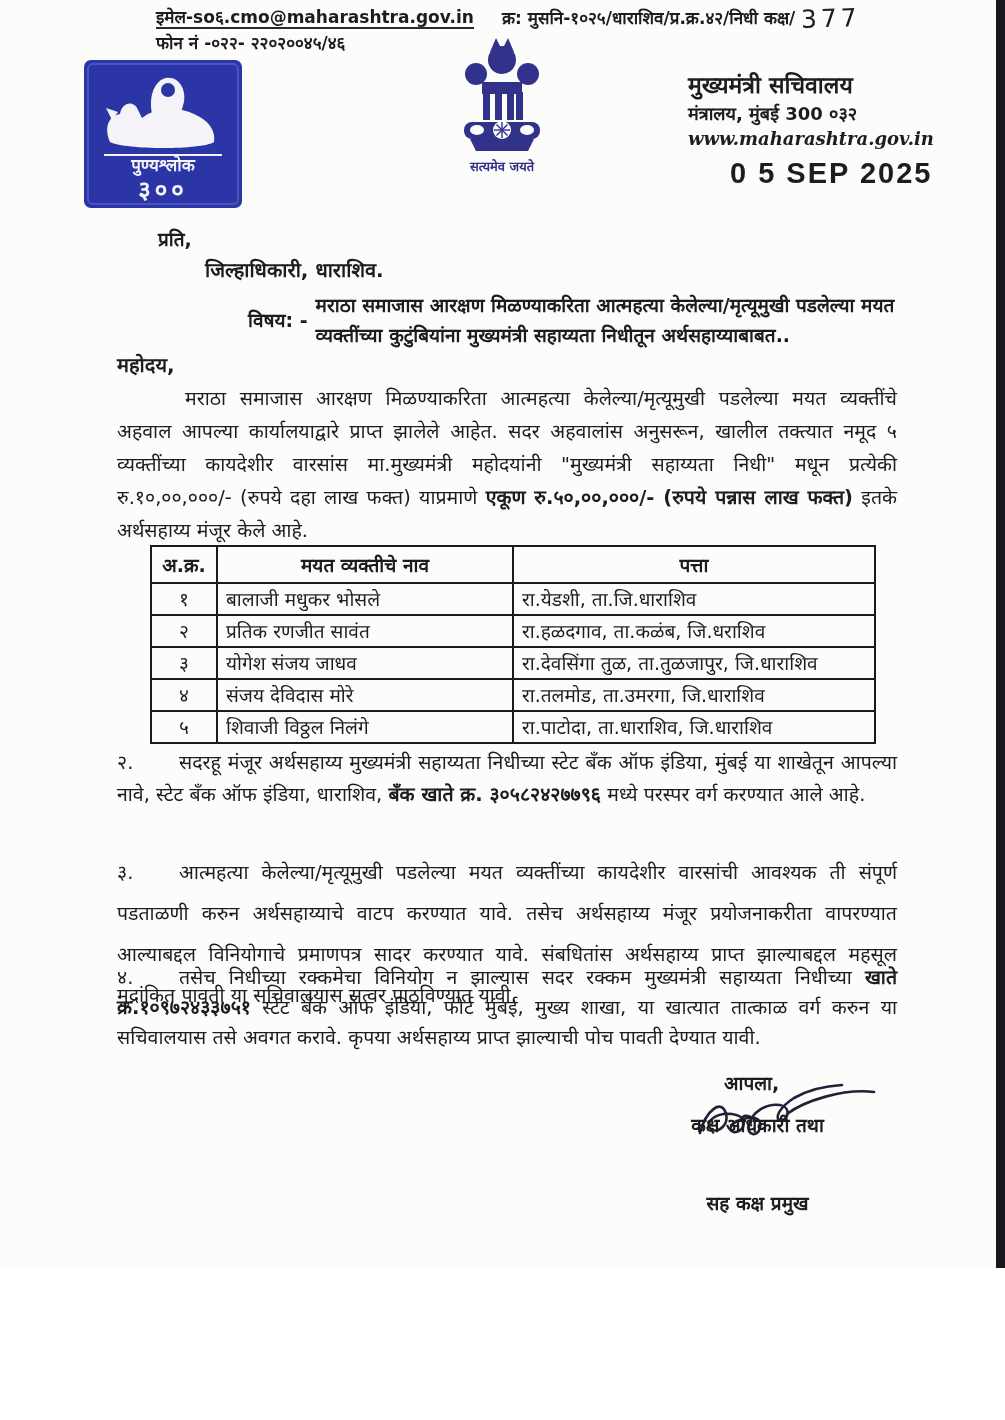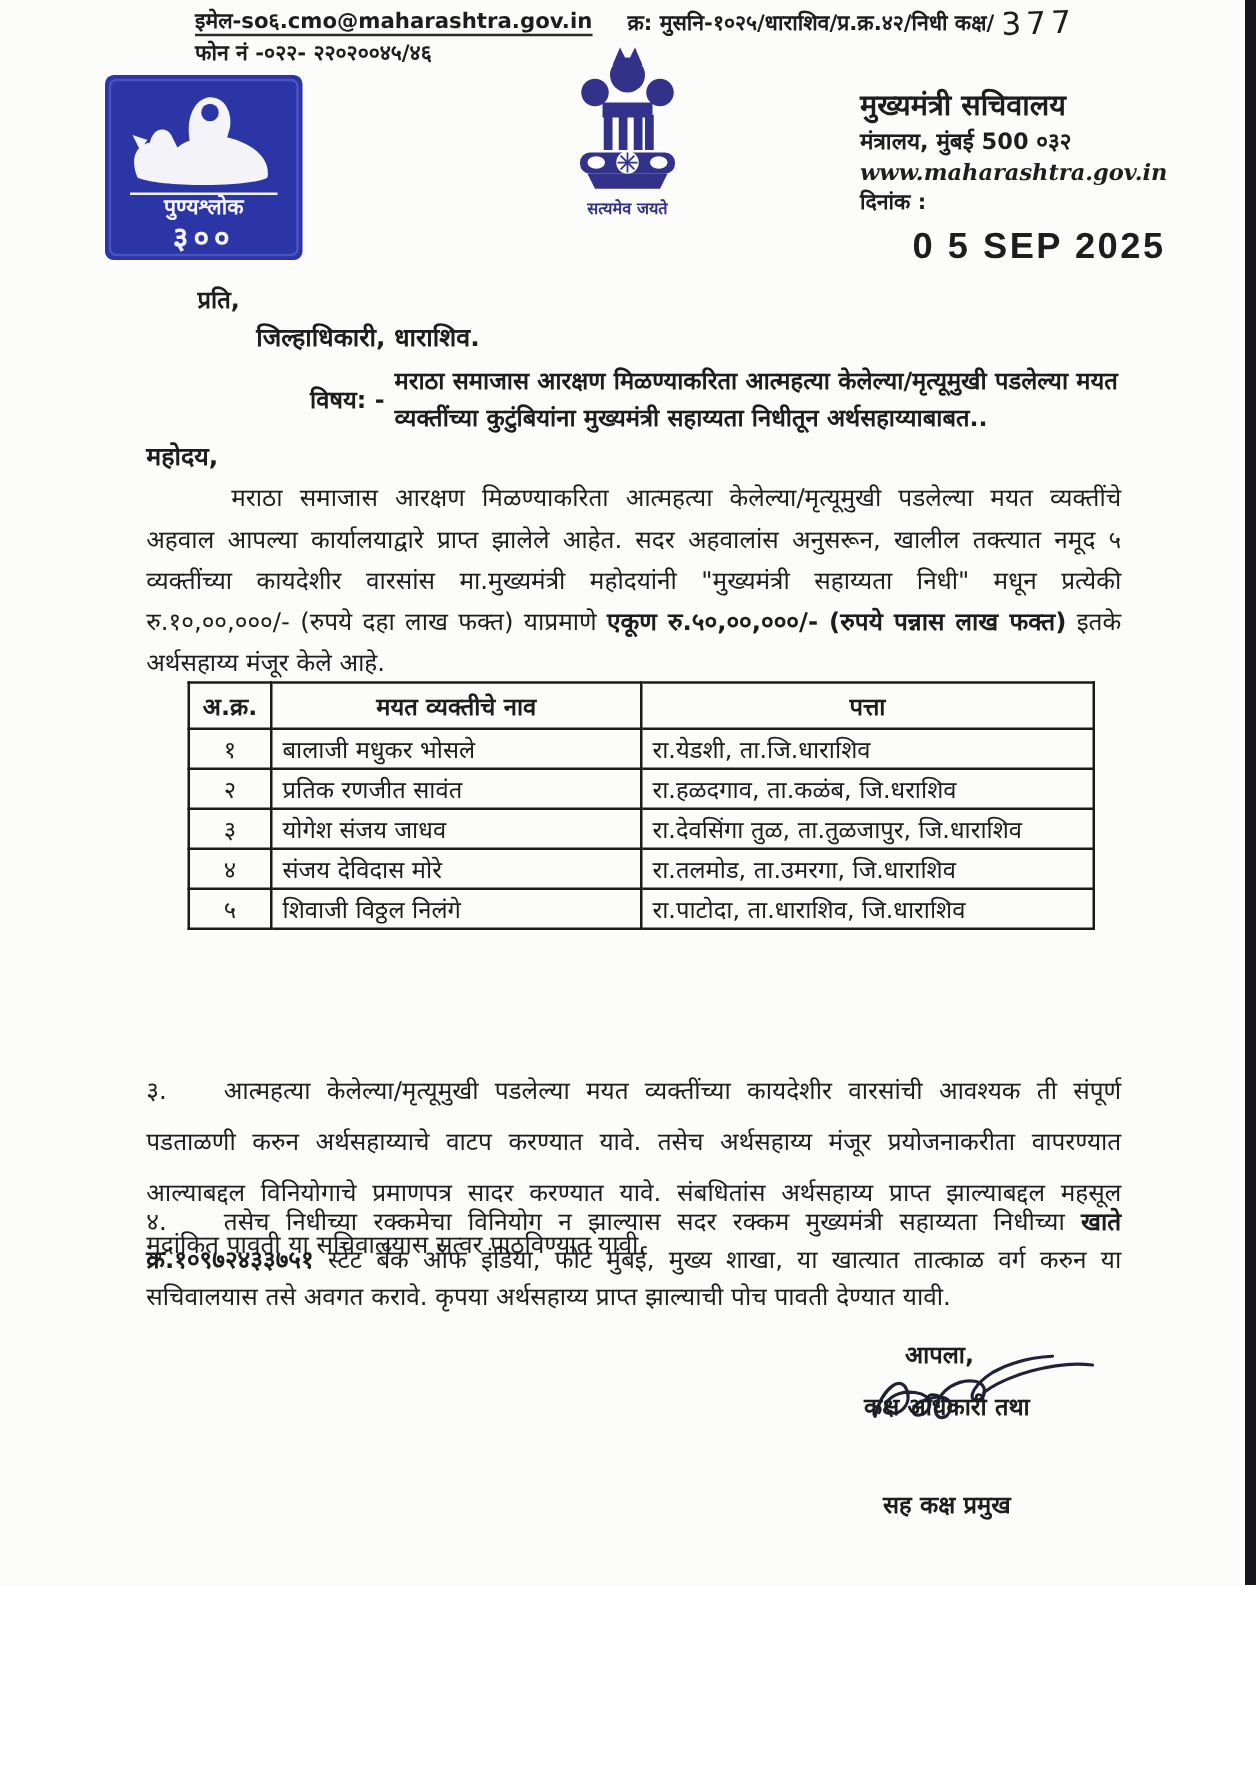--- a/index.html
+++ b/index.html
@@ -115,23 +115,22 @@
           <path d="M61.5 94.5 L50.5 105.5"></path>
       </g>
       <ellipse cx="31" cy="100" rx="7" ry="5" fill="#fcfcfa"></ellipse>
       <ellipse cx="81" cy="100" rx="7" ry="5" fill="#fcfcfa"></ellipse>
       <text x="56" y="141" text-anchor="middle" font-size="13" font-weight="bold" fill="#32328a">सत्यमेव जयते</text>
     </svg>
   </div>
 
   <div class="office">
     <div class="office-title">मुख्यमंत्री सचिवालय</div>
-    <div class="office-addr">मंत्रालय, मुंबई 500 ०३२</div>
+    <div class="office-addr">मंत्रालय, मुंबई 300 ०३२</div>
     <div class="office-web">www.maharashtra.gov.in</div>
-    <div class="date-label">दिनांक :</div>
     <div class="date-stamp">0 5 SEP 2025</div>
   </div>
 
   <div class="to-label">प्रति,</div>
   <div class="to-name">जिल्हाधिकारी, धाराशिव.</div>
 
   <div class="subject">
     <span class="sub-label">विषय: -</span>
     <span>मराठा समाजास आरक्षण मिळण्याकरिता आत्महत्या केलेल्या/मृत्यूमुखी पडलेल्या मयत व्यक्तींच्या कुटुंबियांना मुख्यमंत्री  सहाय्यता निधीतून अर्थसहाय्याबाबत..</span>
   </div>
@@ -168,20 +167,21 @@
       <td class="col-addr">रा.तलमोड, ता.उमरगा, जि.धाराशिव</td>
     </tr>
     <tr>
       <td class="col-sr">५</td>
       <td class="col-name">शिवाजी विठ्ठल निलंगे</td>
       <td class="col-addr">रा.पाटोदा, ता.धाराशिव, जि.धाराशिव</td>
     </tr>
   </tbody>
     </table>
 
+  <p class="para para-2"><span class="par-num">२.</span><span>सदरहू मंजूर अर्थसहाय्य मुख्यमंत्री सहाय्यता निधीच्या स्टेट बँक ऑफ इंडिया, मुंबई या शाखेतून आपल्या नावे, स्टेट बँक ऑफ इंडिया, धाराशिव, </span><b>बँक खाते क्र. ३०५८२४२७७९६</b><span> मध्ये परस्पर वर्ग करण्यात आले आहे.</span></p>
 
   <p class="para para-3"><span class="par-num">३.</span><span>आत्महत्या केलेल्या/मृत्यूमुखी पडलेल्या मयत व्यक्तींच्या कायदेशीर वारसांची आवश्यक ती संपूर्ण पडताळणी करुन अर्थसहाय्याचे वाटप करण्यात यावे. तसेच अर्थसहाय्य मंजूर प्रयोजनाकरीता वापरण्यात आल्याबद्दल विनियोगाचे प्रमाणपत्र सादर करण्यात यावे. संबधितांस अर्थसहाय्य प्राप्त झाल्याबद्दल महसूल मुद्रांकित पावती या सचिवालयास सत्वर पाठविण्यात यावी.</span></p>
 
   <p class="para para-4"><span class="par-num">४.</span><span>तसेच निधीच्या रक्कमेचा विनियोग न झाल्यास सदर रक्कम मुख्यमंत्री सहाय्यता निधीच्या </span><b>खाते क्र.१०९७२४३३७५१</b><span> स्टेट बँक ऑफ इंडिया, फोर्ट मुंबई, मुख्य शाखा, या खात्यात तात्काळ वर्ग करुन या सचिवालयास तसे अवगत करावे. कृपया अर्थसहाय्य प्राप्त झाल्याची पोच पावती देण्यात यावी.</span></p>
 
   <div class="closing">आपला,</div>
   <div class="sign-wrap">
     <svg width="195" height="75" viewBox="0 0 195 75">
       <path d="M8 55 C14 32 30 20 34 36 C37 48 24 57 18 50 C13 44 24 34 40 36 C56 38 54 52 44 54 C36 55 36 46 48 42 C62 37 70 40 68 50 C66 59 54 58 57 47 C60 34 74 25 88 27 C100 29 96 44 88 42 C82 40 88 29 102 20 C116 12 132 8 150 7 M95 36 C112 23 152 10 182 14" fill="none" stroke="#21213a" stroke-width="2.6" stroke-linecap="round"></path>
     </svg>

